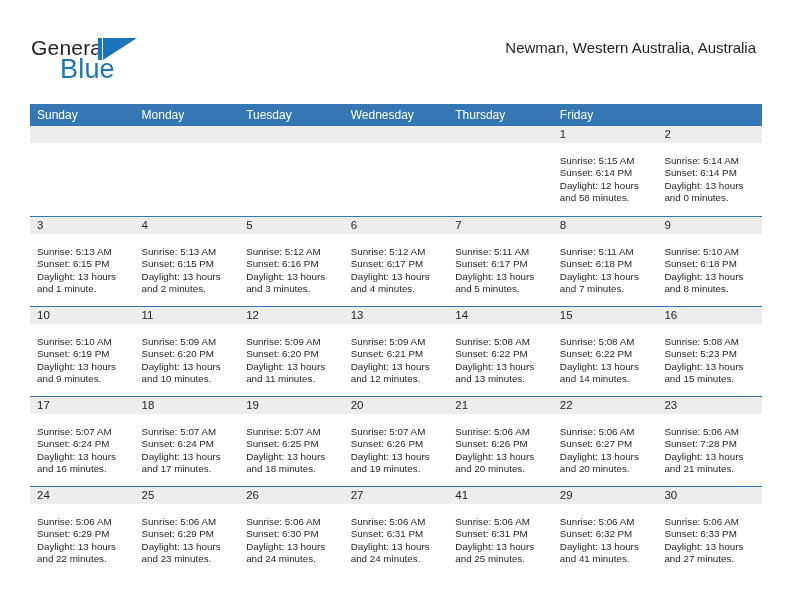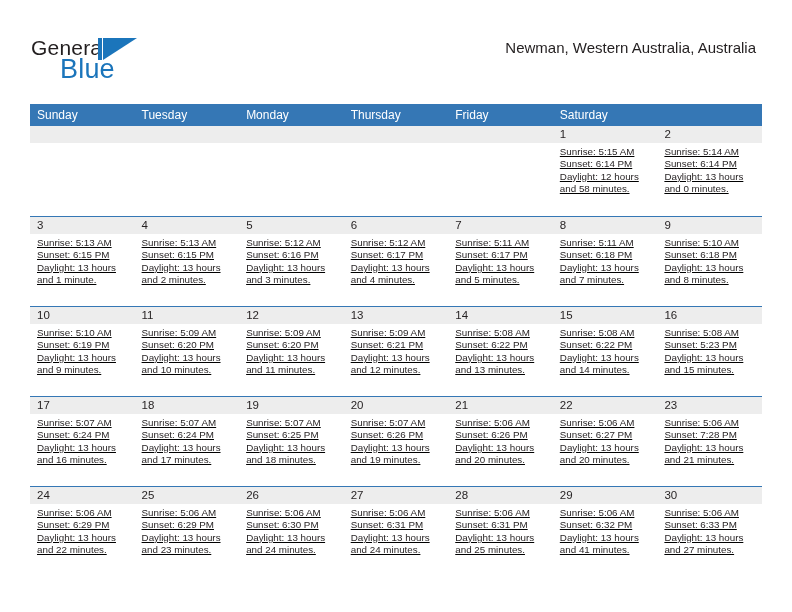--- a/index.html
+++ b/index.html
@@ -133,22 +133,21 @@
     height: 17px;
     background: #ededed;
     padding-left: 7px;
     font-size: 11.5px;
     line-height: 17px;
     color: #231f20;
   }
   .day-cell.empty .daynum-band { background: #ededed; }
 
   .lines {
-    padding: 3px 4px 0 7px;
-    text-decoration: underline;
+    padding: 12px 4px 0 7px;
   }
   .lines .ln {
     font-size: 9.8px;
     line-height: 12.4px;
     color: #231f20;
     white-space: nowrap;
   }
 </style>
 </head>
 <body>
@@ -169,25 +168,25 @@
     <div class="title-block">
       <div class="cal-subtitle">Newman, Western Australia, Australia</div>
     </div>
 
   </div>
 
   <div class="calendar">
 
     <div class="dow-row">
       <div class="dow-cell">Sunday</div>
+      <div class="dow-cell">Monday</div>
       <div class="dow-cell">Tuesday</div>
-      <div class="dow-cell">Monday</div>
+      <div class="dow-cell">Wednesday</div>
       <div class="dow-cell">Thursday</div>
       <div class="dow-cell">Friday</div>
-      <div class="dow-cell">Saturday</div>
     </div>
 
     <div id="weeks-container">
         <div class="week-row">
           <div class="day-cell empty">
             <div class="daynum-band"></div>
           </div>
           <div class="day-cell empty">
             <div class="daynum-band"></div>
           </div>
@@ -445,21 +444,21 @@
           <div class="day-cell">
             <div class="daynum-band">27</div>
             <div class="lines">
               <div class="ln">Sunrise: 5:06 AM</div>
               <div class="ln">Sunset: 6:31 PM</div>
               <div class="ln">Daylight: 13 hours</div>
               <div class="ln">and 24 minutes.</div>
             </div>
           </div>
           <div class="day-cell">
-            <div class="daynum-band">28</div>
+            <div class="daynum-band">41</div>
             <div class="lines">
               <div class="ln">Sunrise: 5:06 AM</div>
               <div class="ln">Sunset: 6:31 PM</div>
               <div class="ln">Daylight: 13 hours</div>
               <div class="ln">and 25 minutes.</div>
             </div>
           </div>
           <div class="day-cell">
             <div class="daynum-band">29</div>
             <div class="lines">

